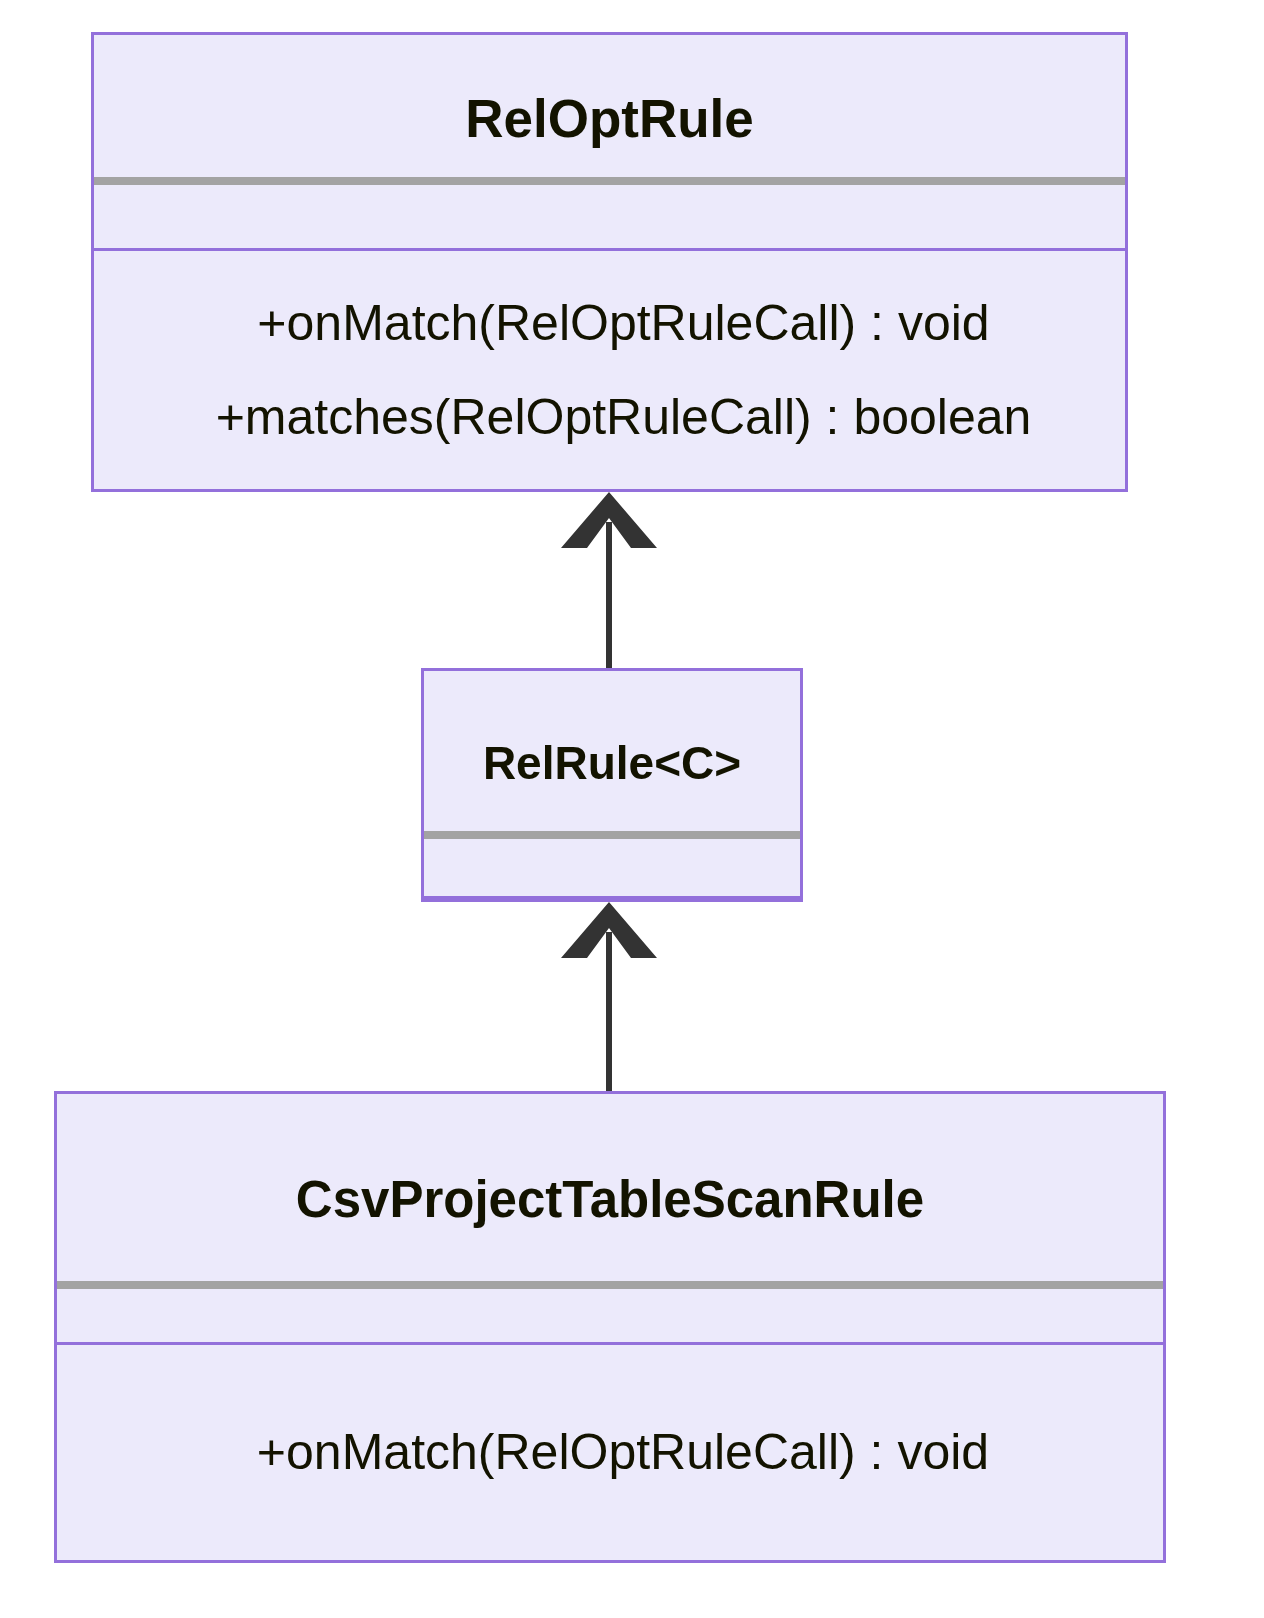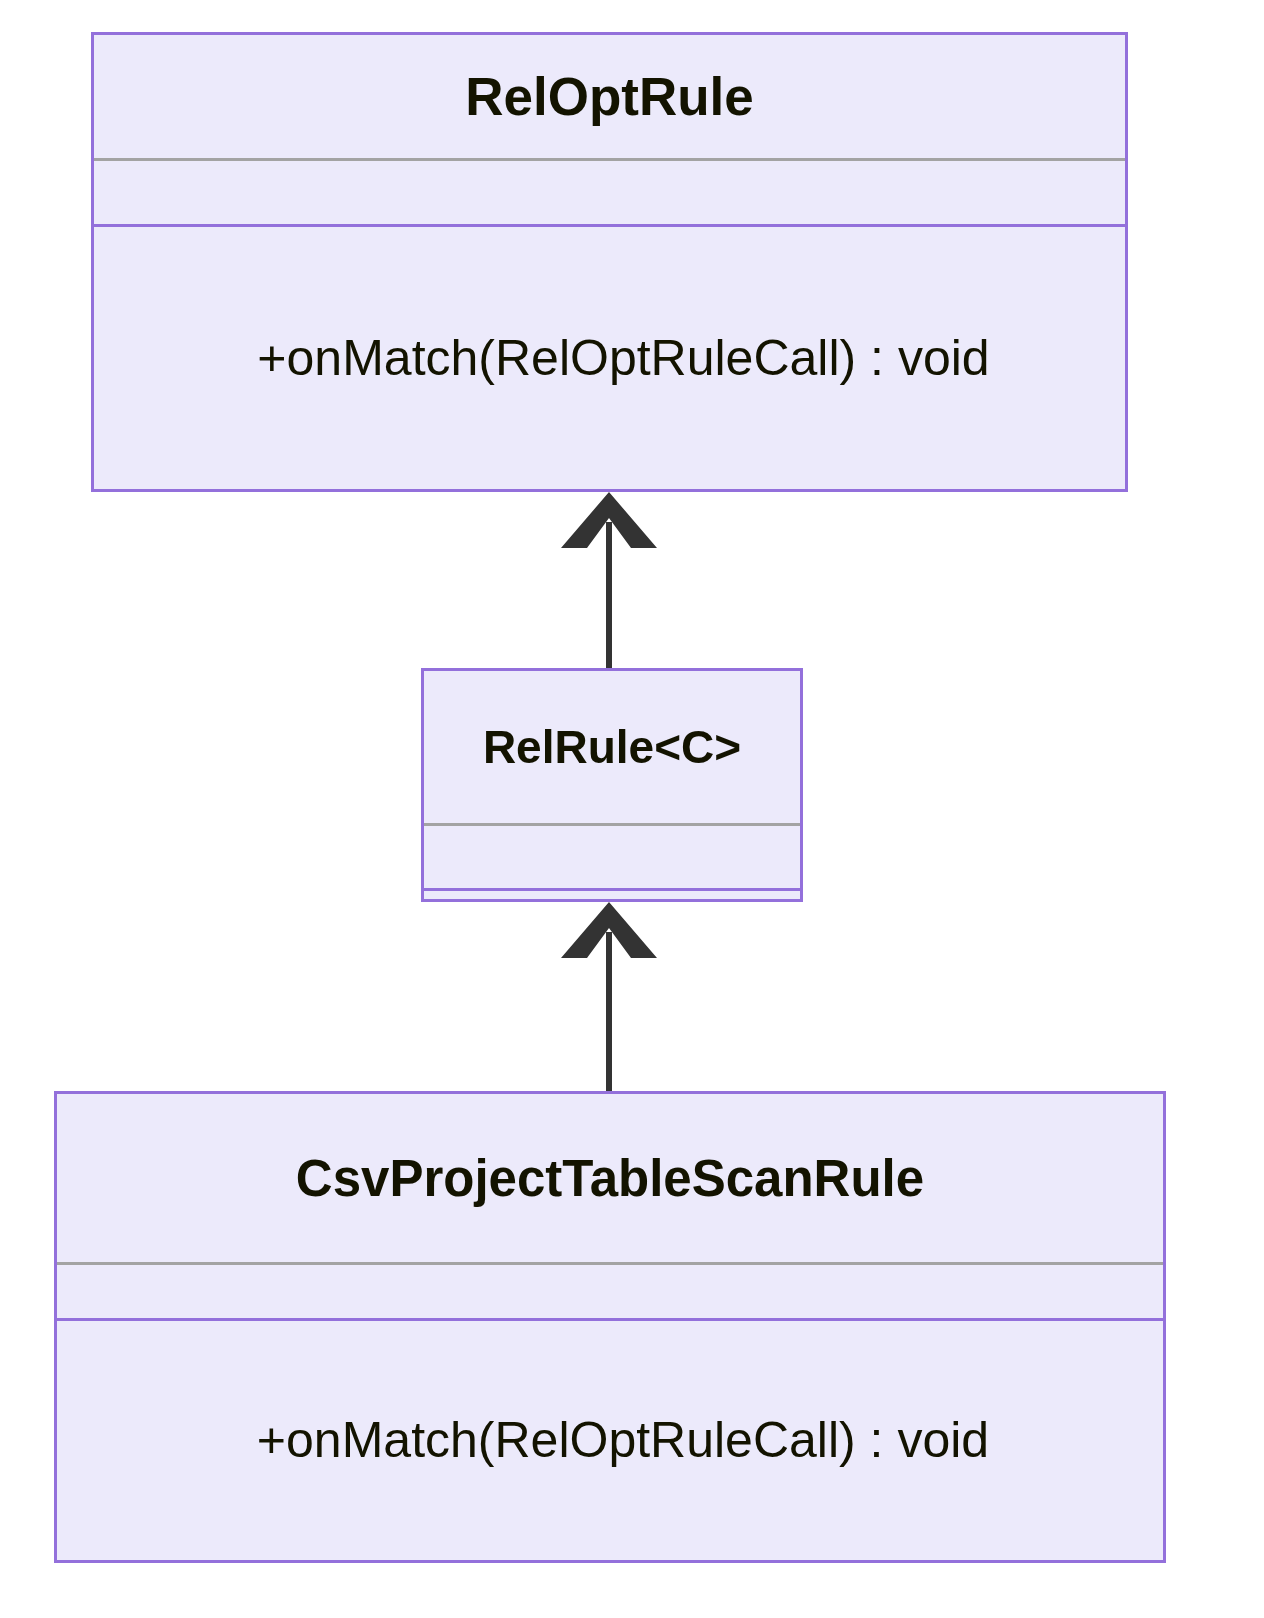--- a/index.html
+++ b/index.html
@@ -30,23 +30,24 @@
     flex-direction: column;
   }
   .uml-title {
     box-sizing: border-box;
     display: flex;
     align-items: center;
     justify-content: center;
     font-weight: bold;
     color: #131300;
     text-align: center;
-    border-bottom: 3px solid #a3a3a3;
+    border-bottom: 8px solid #a3a3a3;
     padding: 0 10px;
     white-space: nowrap;
+    margin-top: 24px;
   }
   .uml-attributes {
     box-sizing: border-box;
     border-bottom: 3px solid #9370DB;
   }
   .uml-methods {
     box-sizing: border-box;
     display: flex;
     flex-direction: column;
     justify-content: center;
@@ -99,20 +100,21 @@
 </head>
 <body>
 
 <div id="diagram-canvas">
 
   <div class="uml-class" id="class-reloptrule">
     <div class="uml-title">RelOptRule</div>
     <div class="uml-attributes"></div>
     <div class="uml-methods">
       <div class="uml-method-line">+onMatch(RelOptRuleCall) : void</div>
+      <div class="uml-method-line">+matches(RelOptRuleCall) : boolean</div>
     </div>
   </div>
 
   <div class="edge" id="edge-relrule-to-reloptrule">
     <div class="edge-line"></div>
     <svg class="edge-arrowhead" width="96" height="58" viewBox="0 0 96 58">
       <path d="M48 0 L96 56 L70 56 L48 26 L26 56 L0 56 Z" fill="#333333"></path>
     </svg>
   </div>
 

